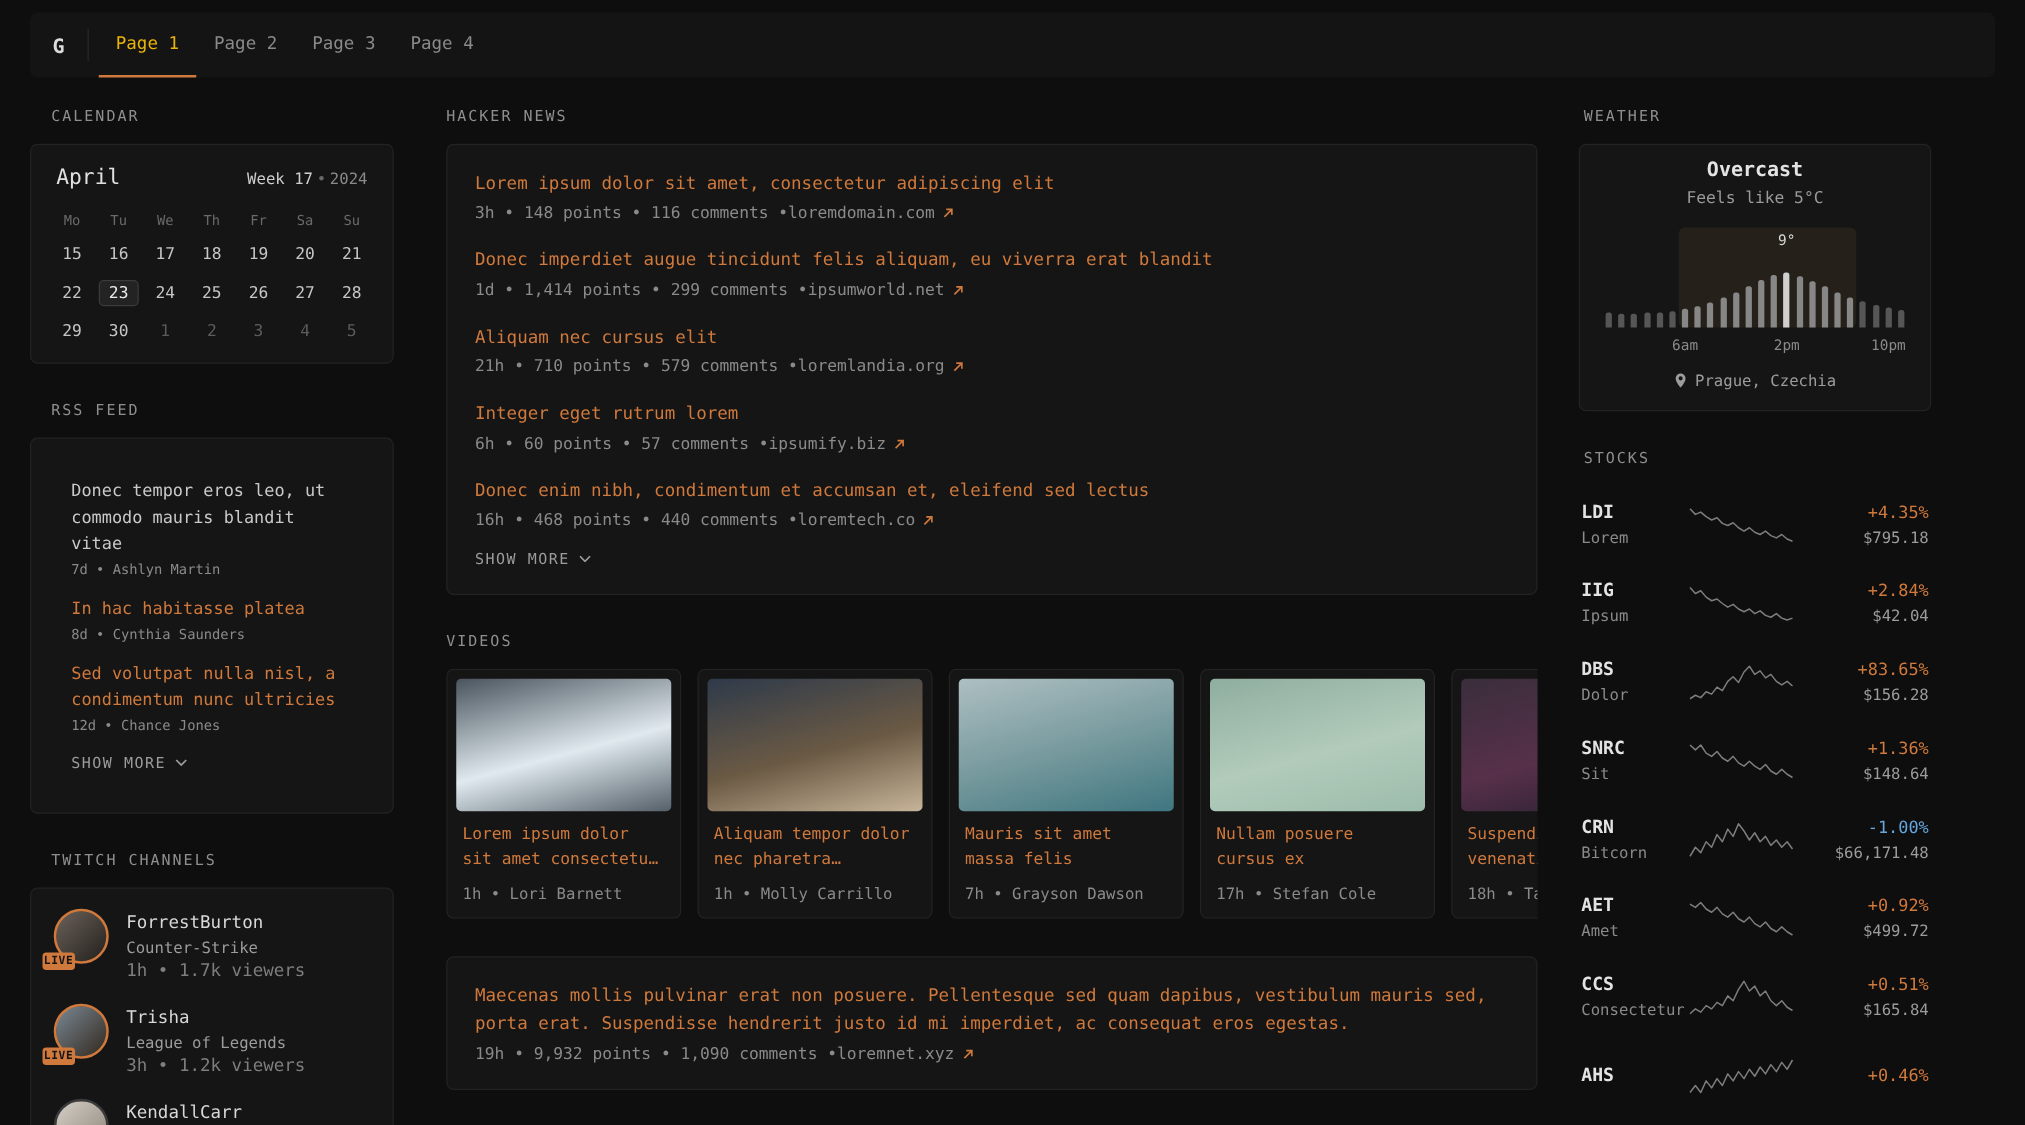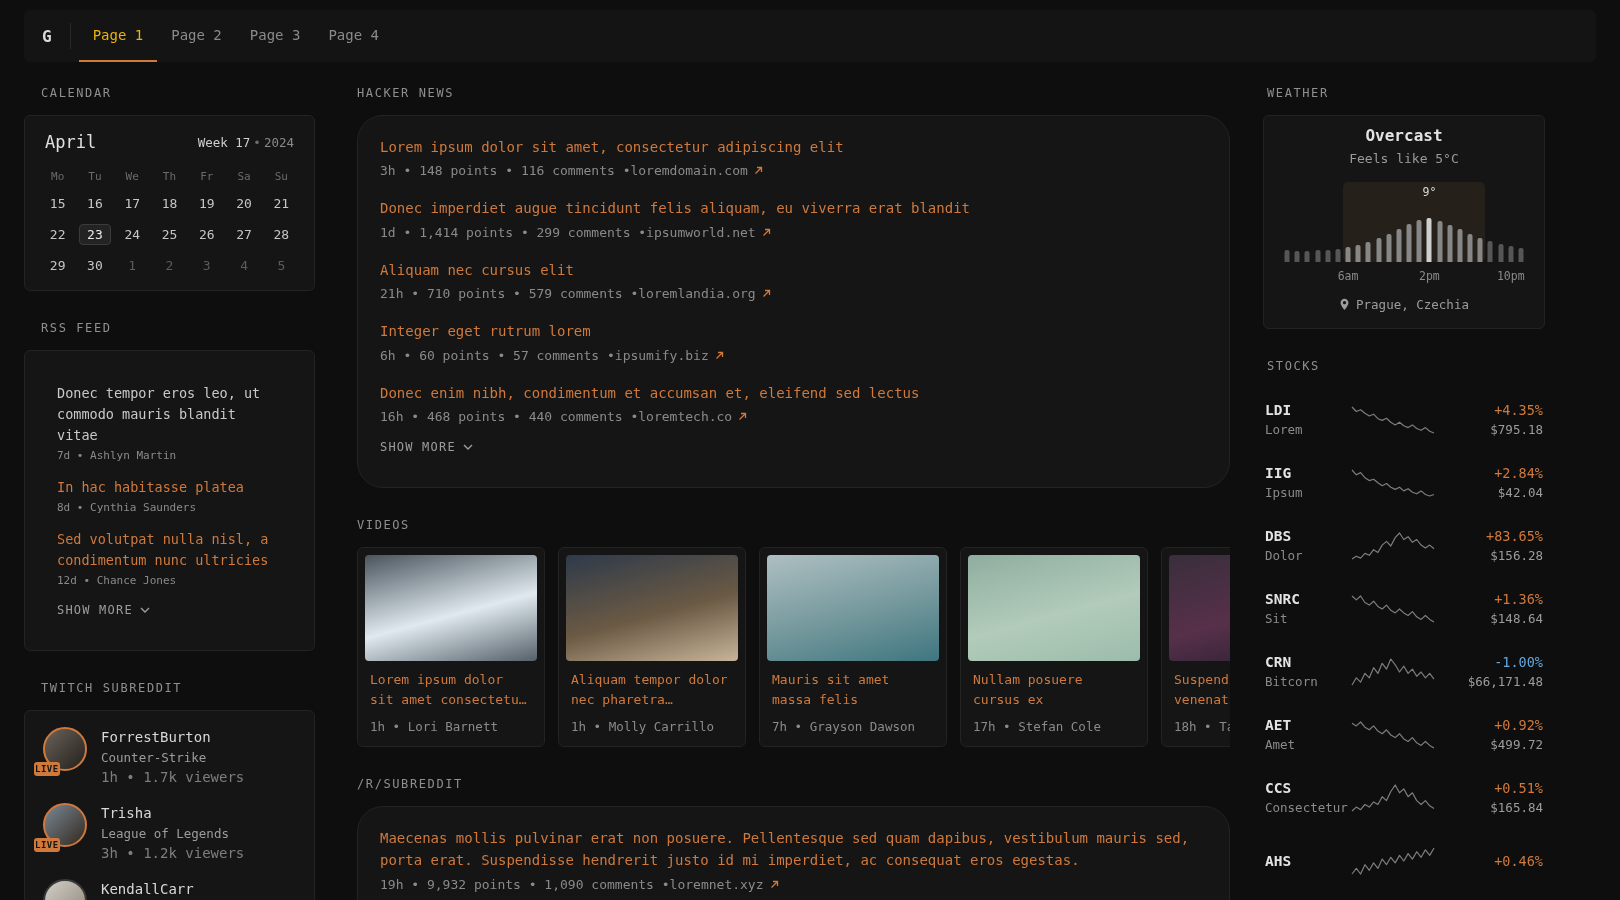--- a/index.html
+++ b/index.html
@@ -59,21 +59,21 @@
   .tw-avatar-wrap { position:relative; width:44px; height:44px; flex:0 0 44px; }
   .tw-avatar { width:44px; height:44px; border-radius:50%; border:2px solid #3a3a3a; }
   .tw-avatar.live { border-color:var(--accent); }
   .tw-badge { position:absolute; bottom:-5px; left:-9px; background:var(--accent); color:#151515;
               font-size:9px; font-weight:bold; padding:2px 1px; border-radius:3px; letter-spacing:.5px; }
   .tw-name { font-size:14px; color:#d8d8d8; cursor:pointer; }
   .tw-game { font-size:12.5px; color:#9c9c9c; margin-top:4px; }
   .tw-meta { font-size:14px; color:#7e7e7e; margin-top:4px; }
 
   
-  .hn-card { padding:20px 22px 32px;border-radius:26px; }
+  .hn-card { padding:20px 22px 20px; }
   .hn-item + .hn-item { margin-top:19px; }
   .hn-title { display:block; font-size:14px; line-height:1.6; color:var(--accent); cursor:pointer; }
   .hn-meta { display:flex; align-items:center; font-size:13px; color:var(--dim); margin-top:5px; }
   .hn-domain { display:inline-flex; align-items:center; color:var(--dim); cursor:pointer; }
 
   
   .videos-row { display:flex; gap:13px; overflow:hidden; }
   .video-card { width:188px; flex:0 0 188px; height:200px; display:flex; flex-direction:column; }
   .video-thumb { height:106px; margin:7px 7px 0; border-radius:4px; cursor:pointer; }
   .video-title { margin:9px 12px 0; font-size:13px; line-height:1.55; color:var(--accent); cursor:pointer; }
@@ -186,21 +186,21 @@
         <div class="show-more">
             <span>SHOW MORE</span>
             <svg width="10" height="6" viewBox="0 0 10 6">
               <polyline points="1,1 5,5 9,1" fill="none" stroke="#9c9c9c" stroke-width="1.4"></polyline>
             </svg>
           </div>
       </div>
     </div>
 
     <div class="widget">
-      <h2 class="widget-title">TWITCH SUBREDDIT</h2>
+      <h2 class="widget-title">TWITCH CHANNELS</h2>
       <div class="card twitch-card">
         <div>
             <div class="tw-row">
               <div class="tw-avatar-wrap">
                 <div class="tw-avatar live" style="background: linear-gradient(135deg, rgb(107, 98, 90), rgb(35, 32, 28));"></div>
                 <span class="tw-badge">LIVE</span>
               </div>
               <div><a class="tw-name">ForrestBurton</a><div class="tw-game">Counter-Strike</div><div class="tw-meta">1h • 1.7k viewers</div></div>
             </div>
             <div class="tw-row">
@@ -308,21 +308,20 @@
           </div>
           <div class="card video-card">
             <div class="video-thumb" style="background: linear-gradient(165deg, rgb(58, 46, 60) 0%, rgb(87, 48, 74) 55%, rgb(36, 31, 46) 100%);"></div>
             <a class="video-title">Suspendisse venenatis diam</a>
             <div class="video-meta">18h • Tara Nelson</div>
           </div>
         </div>
     </div>
 
     <div class="widget">
-      <h2 class="widget-title">/R/SUBREDDIT</h2>
       <div class="card hn-card">
         <div>
             <div class="hn-item">
               <a class="hn-title">Maecenas mollis pulvinar erat non posuere. Pellentesque sed quam dapibus, vestibulum mauris sed, porta erat. Suspendisse hendrerit justo id mi imperdiet, ac consequat eros egestas.</a>
               <div class="hn-meta">
                 <span>19h • 9,932 points • 1,090 comments • </span>
                 <a class="hn-domain">loremnet.xyz<svg width="9" height="9" viewBox="0 0 9 9" style="margin-left:6px">
                     <path d="M1.5 7.5 L7.5 1.5 M3 1.5 H7.5 V6" fill="none" stroke="#d0793c" stroke-width="1.3"></path>
                   </svg></a>
               </div>

